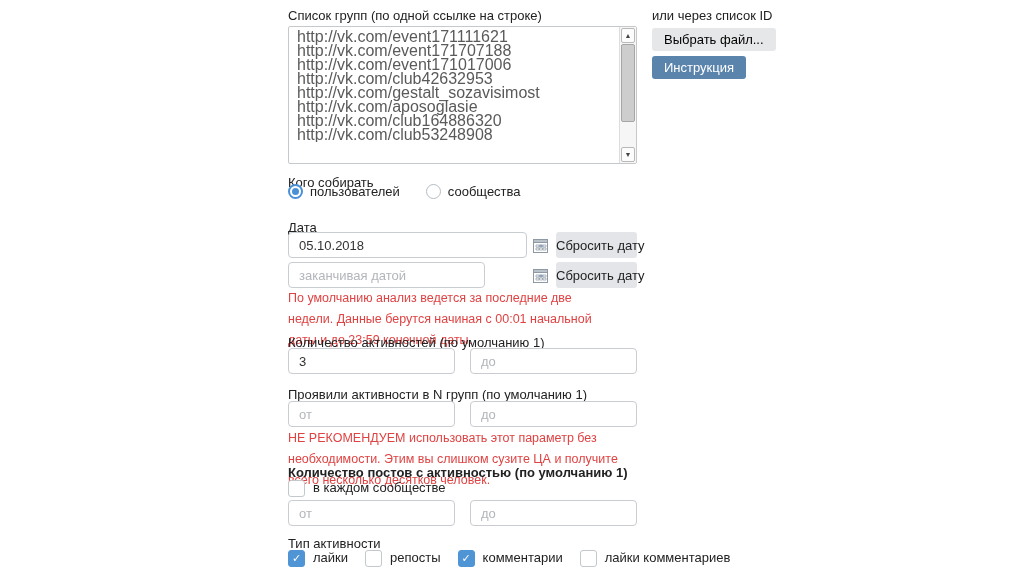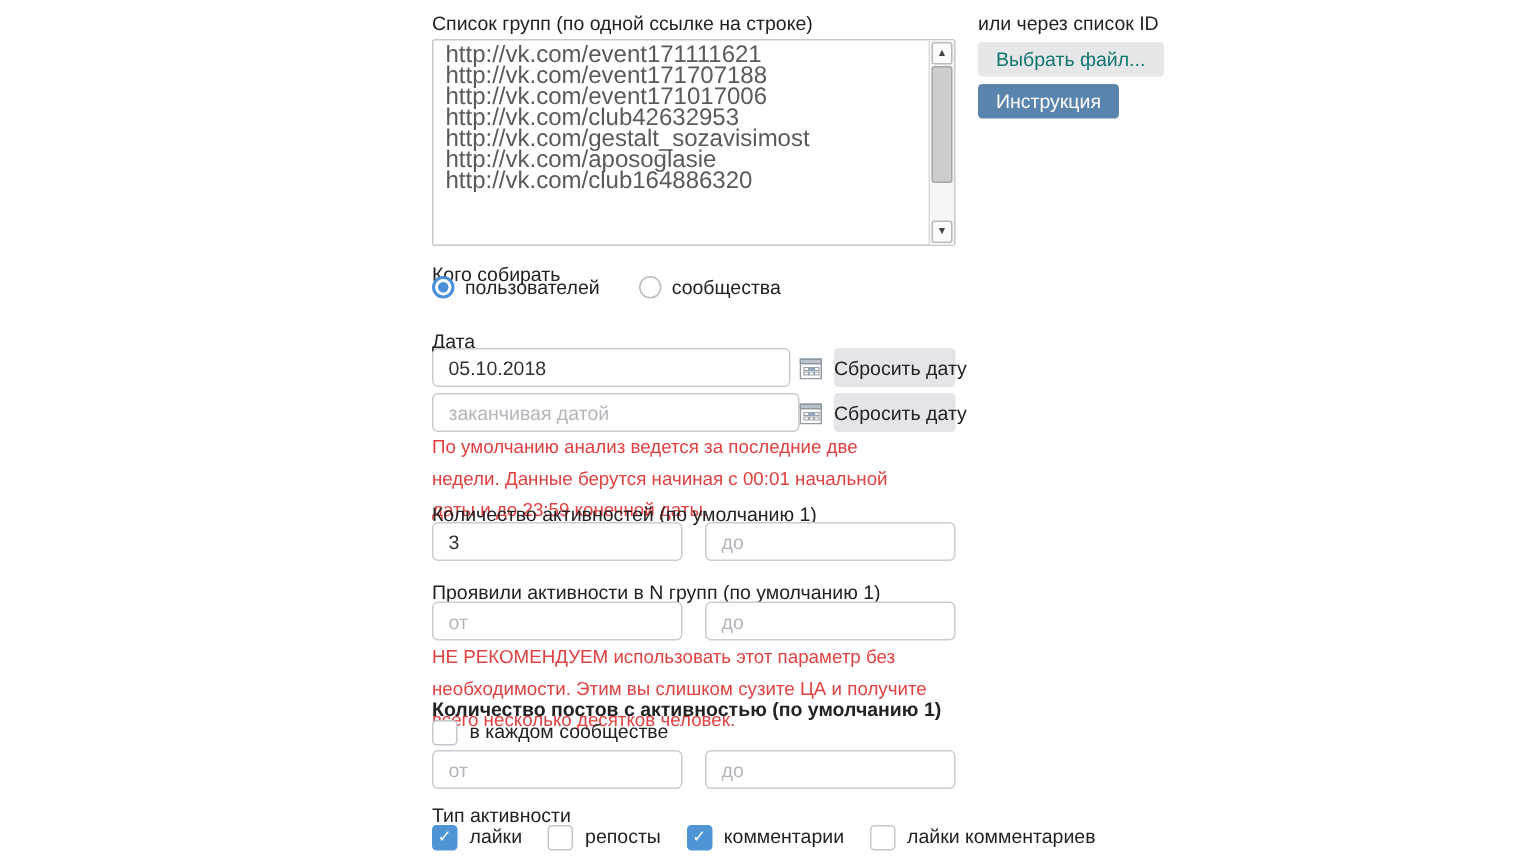--- a/index.html
+++ b/index.html
@@ -18,21 +18,21 @@
   .scroll-btn { position:absolute; left:1px; width:14px; height:15px;
     background:#fcfcfc; border:1px solid #b9b9b9; border-radius:2px;
     font-size:7px; color:#444; text-align:center; line-height:14px; cursor:pointer; }
   .scroll-up { top:1px; } .scroll-down { bottom:1px; }
   .scroll-thumb { position:absolute; left:1px; top:17px; width:14px; height:78px;
     background:#cdcdcd; border:1px solid #a6a6a6; border-radius:2px; cursor:grab; }
 
   
   .btn { position:absolute; border:none; border-radius:3px; font-size:13px;
     font-family:inherit; height:23px; padding:0 12px; cursor:pointer; white-space:nowrap; }
-  .btn-gray { background:#e6e7e9; color:#0f766e; }
+  .btn-gray { background:#e6e7e9; color:#000000; }
   .btn-blue { background:#5b84ad; color:#ffffff; }
   .btn-reset { position:absolute; left:556px; width:81px; height:26px;
     background:#e3e5e8; color:#222; border:none; border-radius:3px; font-size:13px;
     font-family:inherit; cursor:pointer; white-space:nowrap; }
 
   
   .txt { position:absolute; height:26px; background:#fff; border:1px solid #c9ccd1;
     border-radius:4px; font-size:13px; color:#333; padding:0 10px;
     font-family:inherit; outline:none; }
   .txt::placeholder { color:#b2b6ba; }
@@ -70,20 +70,21 @@
 
 <div class="listbox">
   <div class="url-lines">
       <div>http://vk.com/event171111621</div>
       <div>http://vk.com/event171707188</div>
       <div>http://vk.com/event171017006</div>
       <div>http://vk.com/club42632953</div>
       <div>http://vk.com/gestalt_sozavisimost</div>
       <div>http://vk.com/aposoglasie</div>
       <div>http://vk.com/club164886320</div>
+      <div>http://vk.com/club53248908</div>
     </div>
   <div class="scrollbar">
     <div class="scroll-btn scroll-up">▲</div>
     <div class="scroll-thumb"></div>
     <div class="scroll-btn scroll-down">▼</div>
   </div>
 </div>
 
 <div class="label" style="left:652px; top:8px;text-align:right;">или через список ID</div>
 <button class="btn btn-gray" style="left:652px; top:28px;">Выбрать файл...</button>
@@ -105,21 +106,21 @@
 
 <input class="txt" style="left: 288px; top: 232px; width: 239px;" value="05.10.2018">
 <svg class="cal" style="top:238px;" viewBox="0 0 15 15">
   <rect x="0.5" y="1.5" width="14" height="13" fill="#fff" stroke="#8e99a4"></rect>
   <rect x="0.5" y="1.5" width="14" height="3" fill="#b9c1c9" stroke="#8e99a4"></rect>
   <path d="M3 7h3v2H3zM6.5 7h3v2h-3zM10 7h3v2h-3zM3 10h3v2H3zM6.5 10h3v2h-3zM10 10h3v2h-3z" fill="none" stroke="#97a1ab" stroke-width="0.8"></path>
   <rect x="6.2" y="6.7" width="3.4" height="2.4" fill="#8fa6c0"></rect>
 </svg>
 <button class="btn-reset" style="top:232px;">Сбросить дату</button>
 
-<input class="txt" style="left: 288px; top: 262px; width: 245px;" placeholder="заканчивая датой">
+<input class="txt" style="left: 288px; top: 262px; width: 197px;" placeholder="заканчивая датой">
 <svg class="cal" style="top:268px;" viewBox="0 0 15 15">
   <rect x="0.5" y="1.5" width="14" height="13" fill="#fff" stroke="#8e99a4"></rect>
   <rect x="0.5" y="1.5" width="14" height="3" fill="#b9c1c9" stroke="#8e99a4"></rect>
   <path d="M3 7h3v2H3zM6.5 7h3v2h-3zM10 7h3v2h-3zM3 10h3v2H3zM6.5 10h3v2h-3zM10 10h3v2h-3z" fill="none" stroke="#97a1ab" stroke-width="0.8"></path>
   <rect x="6.2" y="6.7" width="3.4" height="2.4" fill="#8fa6c0"></rect>
 </svg>
 <button class="btn-reset" style="top:262px;">Сбросить дату</button>
 
 <div class="note" style="top:288px; width:332px;">По умолчанию анализ ведется за последние две недели. Данные берутся начиная с 00:01 начальной даты и до 23:59 конечной даты.</div>
 

